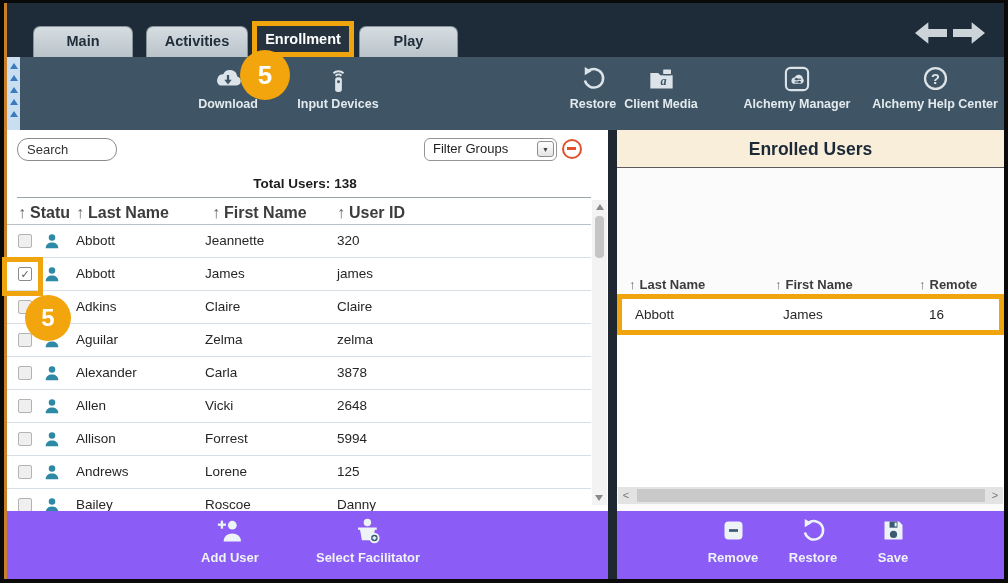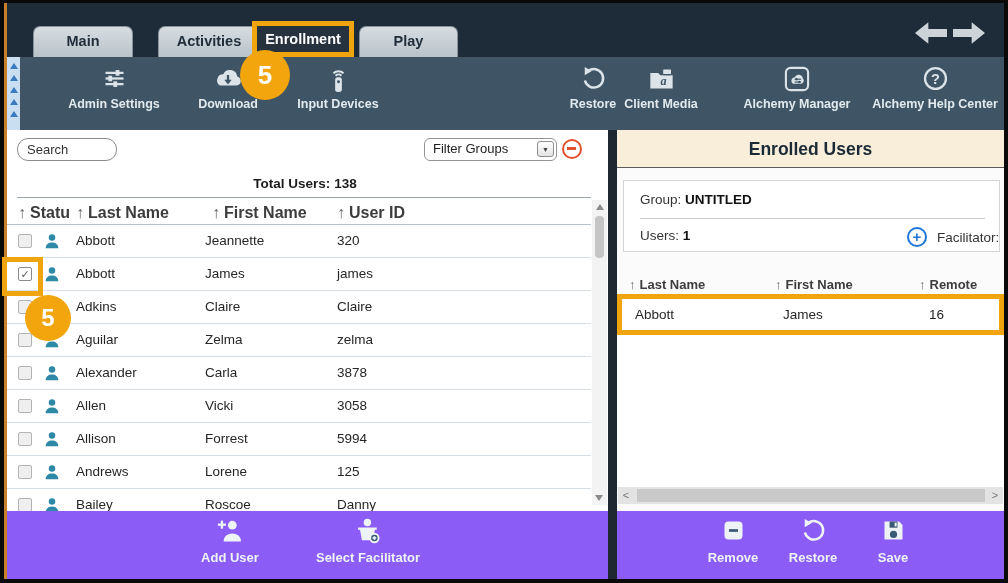--- a/index.html
+++ b/index.html
@@ -88,21 +88,21 @@
   .ft-label { display:block; color:#eef3f6; font-size:13px; font-weight:bold; margin-top:3px; white-space:nowrap; }
 </style>
 </head>
 <body>
 
 <div id="stage">
   <div id="accent-strip" class="abs"></div>
 
   <div id="tabbar" class="abs">
     <div class="tab" style="left:26px;width:100px;">Main</div>
-    <div class="tab" style="left:151px;width:102px;text-align:center;">Activities</div>
+    <div class="tab" style="left:139px;width:102px;text-align:center;">Activities</div>
     <div id="enroll-callout">
       <div id="tab-enrollment">Enrollment</div>
     </div>
     <div class="tab" style="left:352px;width:99px;">Play</div>
     <svg class="nav-arrow" style="left:908px;" viewBox="0 0 24 16">
         <polygon points="24,5 10,5 10,0 0,8 10,16 10,11 24,11" fill="#ccd4d9"></polygon>
       </svg>
     <svg class="nav-arrow" style="left:946px;" viewBox="0 0 24 16">
         <polygon points="0,5 14,5 14,0 24,8 14,16 14,11 0,11" fill="#ccd4d9"></polygon>
       </svg>
@@ -110,37 +110,20 @@
 
   <div id="toolbar" class="abs">
     <div id="blue-strip">
       <div class="strip-tri"></div>
         <div class="strip-tri"></div>
         <div class="strip-tri"></div>
         <div class="strip-tri"></div>
         <div class="strip-tri"></div>
     </div>
 
-    <div class="tb-item" style="left:50px;width:114px;">
-      <span class="tb-ic">
-        <svg width="27" height="27" viewBox="0 0 24 24">
-            <g stroke="#dce4e9" stroke-width="2" fill="none">
-              <line x1="4" y1="7" x2="20" y2="7"></line>
-              <line x1="4" y1="12" x2="20" y2="12"></line>
-              <line x1="4" y1="17" x2="20" y2="17"></line>
-            </g>
-            <g fill="#dce4e9">
-              <rect x="13" y="4.5" width="3.4" height="5"></rect>
-              <rect x="6.5" y="9.5" width="3.4" height="5"></rect>
-              <rect x="11" y="14.5" width="3.4" height="5"></rect>
-            </g>
-          </svg>
-      </span>
-      <span class="tb-label">Admin Settings</span>
-    </div>
 
     <div class="tb-item" style="left:162px;width:118px;">
       <span class="tb-ic">
         <svg width="30" height="27" viewBox="0 0 26 22">
             <path fill="#dce4e9" d="M21 9.2A6.4 6.4 0 0 0 8.8 7.4 5.2 5.2 0 0 0 6 17h13.2a4 4 0 0 0 1.8-7.8z"></path>
             <line x1="13" y1="8" x2="13" y2="13" stroke="#3f5565" stroke-width="2"></line>
             <polygon points="9.8,12 16.2,12 13,16.2" fill="#3f5565"></polygon>
           </svg>
       </span>
       <span class="tb-label">Download</span>
@@ -279,21 +262,21 @@
         <span class="c-id">3878</span>
       </div>
       <div class="urow" style="top:165px;">
         <span class="cb"></span>
         <svg class="user-ic" width="18" height="18" viewBox="0 0 20 20">
             <circle cx="10" cy="6" r="3.6" fill="#2d89a5"></circle>
             <path d="M3 18c0-4 3.2-6.2 7-6.2s7 2.2 7 6.2z" fill="#2d89a5"></path>
           </svg>
         <span class="c-last">Allen</span>
         <span class="c-first">Vicki</span>
-        <span class="c-id">3058</span>
+        <span class="c-id">2648</span>
       </div>
       <div class="urow" style="top:198px;">
         <span class="cb"></span>
         <svg class="user-ic" width="18" height="18" viewBox="0 0 20 20">
             <circle cx="10" cy="6" r="3.6" fill="#2d89a5"></circle>
             <path d="M3 18c0-4 3.2-6.2 7-6.2s7 2.2 7 6.2z" fill="#2d89a5"></path>
           </svg>
         <span class="c-last">Allison</span>
         <span class="c-first">Forrest</span>
         <span class="c-id">5994</span>
@@ -329,33 +312,20 @@
 
   <div id="checkbox-callout"></div>
   <div class="step-circle" id="step-circle-2">5</div>
   <div class="step-circle" id="step-circle-1">5</div>
 
   <div id="panel-divider" class="abs"></div>
 
   <div id="right-panel" class="abs">
     <div id="enrolled-hdr">Enrolled Users</div>
 
-    <div id="group-card">
-      <div class="card-line" style="left:16px; top:11px;">
-        <span>Group:</span>
-        <b>UNTITLED</b>
-      </div>
-      <div id="card-div"></div>
-      <div class="card-line" style="left:16px; top:47px;">
-        <span>Users:</span>
-        <b>1</b>
-      </div>
-      <div id="fac-plus">+</div>
-      <div class="card-line" style="left:313px; top:49px;">Facilitator:</div>
-    </div>
 
     <div class="rcol-hdr" style="left:12px;"><span class="sort-ar">↑</span><span>Last Name</span></div>
     <div class="rcol-hdr" style="left:158px;"><span class="sort-ar">↑</span><span>First Name</span></div>
     <div class="rcol-hdr" style="left:302px;"><span class="sort-ar">↑</span><span>Remote</span></div>
 
     <div id="row-callout">
       <div style="position:relative; width:100%; height:100%;">
         <span class="rcell" style="left:13px;">Abbott</span>
         <span class="rcell" style="left:161px;">James</span>
         <span class="rcell" style="left:307px;">16</span>

